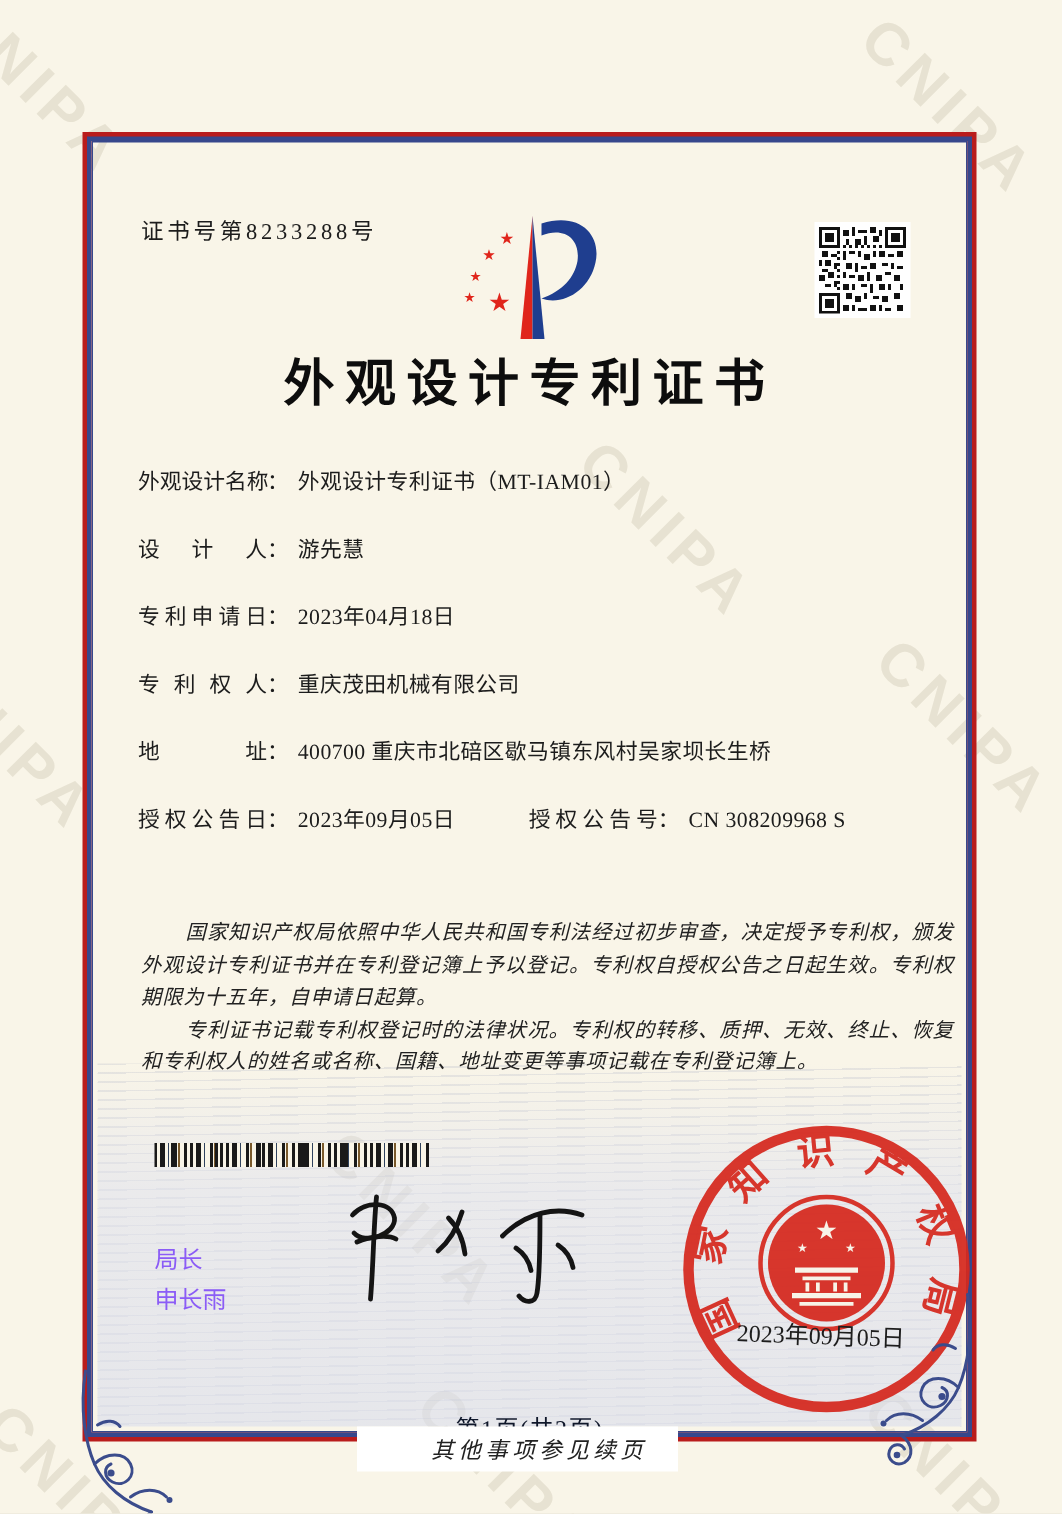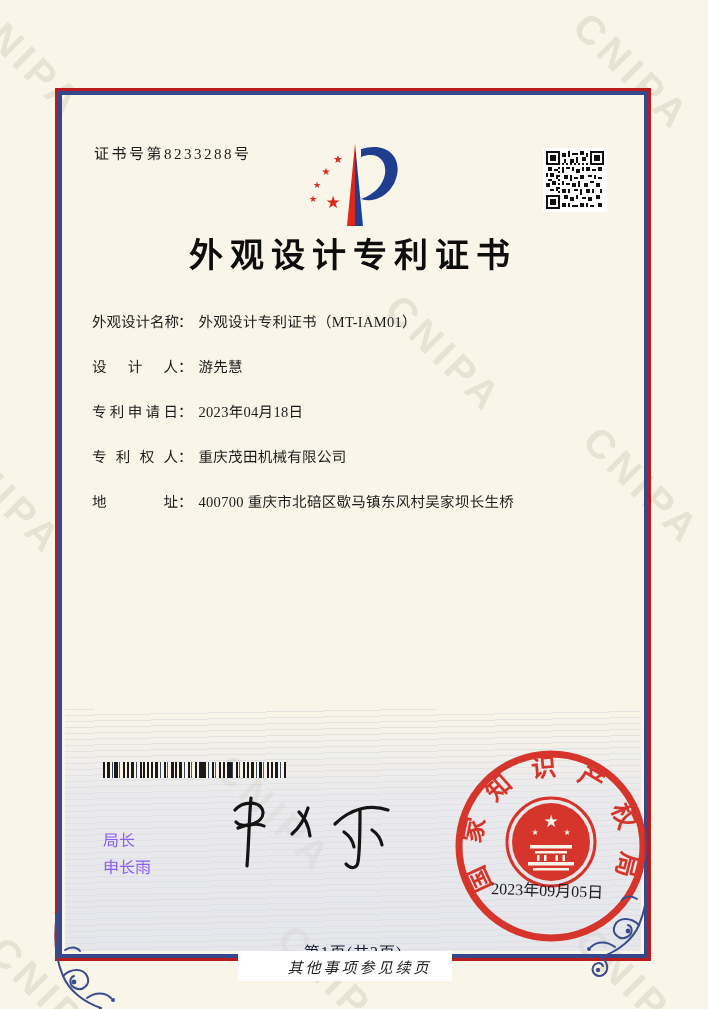--- a/index.html
+++ b/index.html
@@ -169,22 +169,29 @@
       </div>
       <div class="frow">
         <span class="flabel">专利申请日</span><span>：</span><span class="fvalue">2023年04月18日</span>
       </div>
       <div class="frow">
         <span class="flabel">专利权人</span><span>：</span><span class="fvalue">重庆茂田机械有限公司</span>
       </div>
       <div class="frow">
         <span class="flabel">地址</span><span>：</span><span class="fvalue">400700 重庆市北碚区歇马镇东风村吴家坝长生桥</span>
       </div>
+      <div class="frow">
+        <span class="flabel">授权公告日</span><span>：</span><span class="fvalue first-half">2023年09月05日</span><span class="pair2"><span class="flabel">授权公告号</span><span>：</span><span class="fvalue">CN 308209968 S</span></span>
+      </div>
     </div>
 
+    <div class="body-text">
+      <p>国家知识产权局依照中华人民共和国专利法经过初步审查，决定授予专利权，颁发外观设计专利证书并在专利登记簿上予以登记。专利权自授权公告之日起生效。专利权期限为十五年，自申请日起算。</p>
+      <p>专利证书记载专利权登记时的法律状况。专利权的转移、质押、无效、终止、恢复和专利权人的姓名或名称、国籍、地址变更等事项记载在专利登记簿上。</p>
+    </div>
 
     <div class="barcode"></div>
 
     <div class="signer">
       <div>局长</div>
       <div>申长雨</div>
     </div>
 
     <svg class="signature" viewBox="0 0 195 92" aria-hidden="true">
       <g fill="none" stroke="#141414" stroke-width="3.2" stroke-linecap="round" stroke-linejoin="round">

